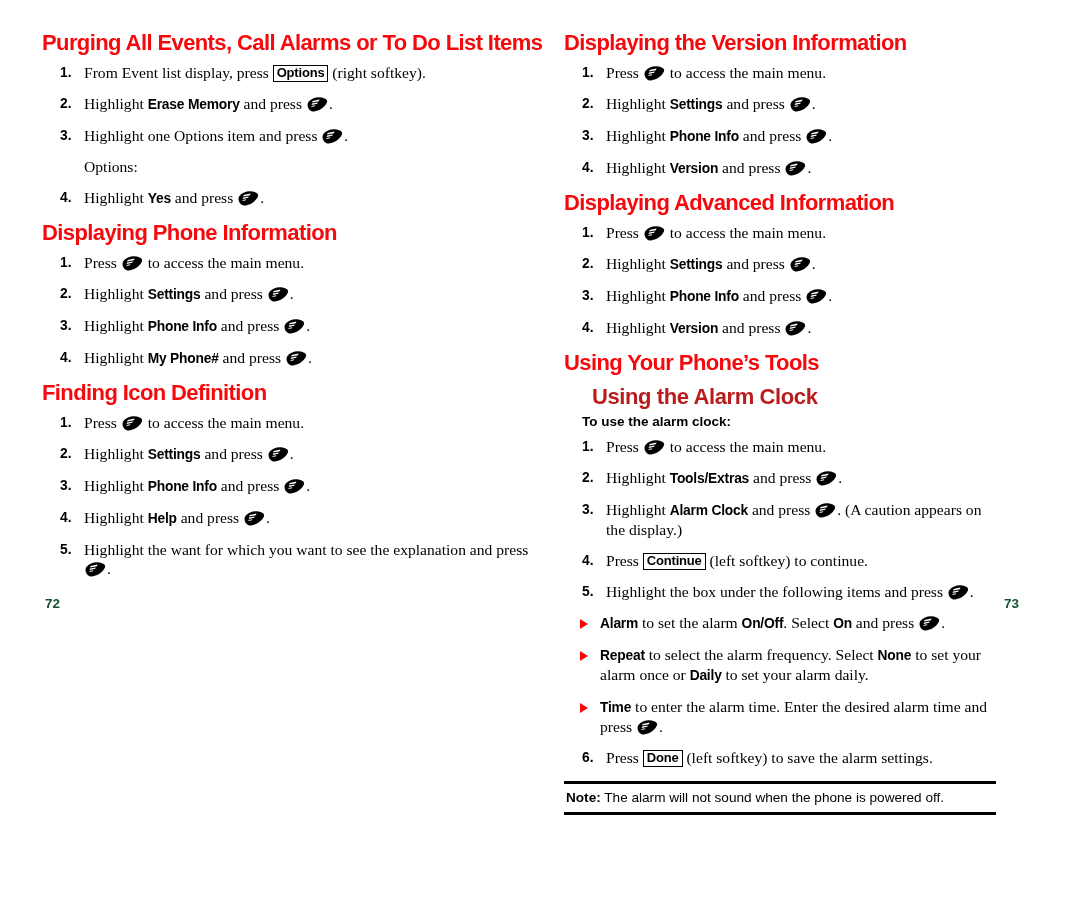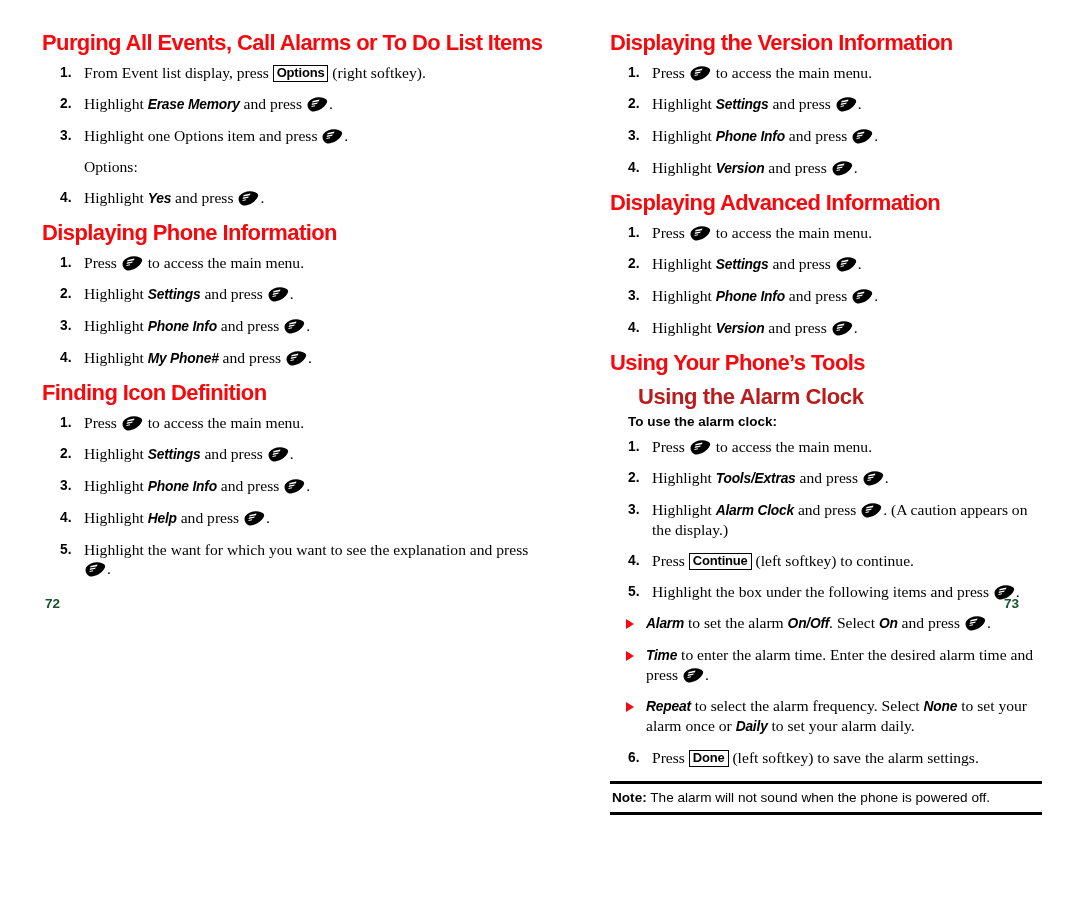--- a/index.html
+++ b/index.html
@@ -10,21 +10,21 @@
     position:relative;
     overflow:hidden;
   }
   .page{
     position:absolute;left:0;top:0;width:1080px;height:647px;
   }
   .col{
     position:absolute;top:30px;
   }
   .col-left{left:42px;width:500px;}
-  .col-right{left:610px;width:432px;}
+  .col-right{left:564px;width:432px;}
 
   
   h1.sect{
     font-family:"Liberation Sans", sans-serif;
     font-weight:bold;
     color:#F5090D;
     font-size:22px;
     line-height:26px;
     letter-spacing:-0.6px;
     margin:0 0 7px 0;
@@ -100,21 +100,20 @@
     border-left:8px solid #F5090D;
   }
   ul.bullets.sub li{padding-left:36px;}
   ul.bullets.sub li .tri{left:16px;}
 
   b.ui{
     font-family:"Liberation Sans", sans-serif;
     font-weight:bold;
     font-size:13.8px;
     letter-spacing:-0.2px;
-    font-style:italic;
   }
 
   
   .key{
     display:inline-block;
     border:1.3px solid #000;
     padding:0px 3px 1px 3px;
     font-family:"Liberation Sans", sans-serif;
     font-weight:bold;
     font-size:13px;
@@ -352,27 +351,27 @@
                   <path d="M4.6 9.0 L8.2 8.2 L8.0 9.3 L4.4 10.1 Z" fill="#ffffff"></path>
                 </svg></span><span>.</span></li>
           </ol>
           <ul class="bullets sub">
             <li><span class="tri"></span><b class="ui">Alarm</b><span> to set the alarm </span><b class="ui">On/Off</b><span>. Select </span><b class="ui">On</b><span> and press </span><span class="okkey"><svg viewBox="0 0 21 15" width="21" height="15" xmlns="http://www.w3.org/2000/svg">
                   <path d="M1.2 5.2 C5 0.4 12.2 -0.8 17.6 1.4 C20.6 2.7 20.9 4.6 18.8 7.6 C15.6 12.2 9.0 15.3 4.6 14.2 C1.3 13.4 -0.6 8.6 1.2 5.2 Z" fill="#000000"></path>
                   <path d="M5.6 4.0 L12.4 2.6 L12.0 4.2 L5.2 5.6 Z" fill="#ffffff"></path>
                   <path d="M5.0 6.6 L10.6 5.4 L10.3 6.7 L4.7 7.9 Z" fill="#ffffff"></path>
                   <path d="M4.6 9.0 L8.2 8.2 L8.0 9.3 L4.4 10.1 Z" fill="#ffffff"></path>
                 </svg></span><span>.</span></li>
+            <li><span class="tri"></span><b class="ui">Repeat</b><span> to select the alarm frequency. Select </span><b class="ui">None</b><span> to set your alarm once or </span><b class="ui">Daily</b><span> to set your alarm daily.</span></li>
             <li><span class="tri"></span><b class="ui">Time</b><span> to enter the alarm time. Enter the desired alarm time and press </span><span class="okkey"><svg viewBox="0 0 21 15" width="21" height="15" xmlns="http://www.w3.org/2000/svg">
                   <path d="M1.2 5.2 C5 0.4 12.2 -0.8 17.6 1.4 C20.6 2.7 20.9 4.6 18.8 7.6 C15.6 12.2 9.0 15.3 4.6 14.2 C1.3 13.4 -0.6 8.6 1.2 5.2 Z" fill="#000000"></path>
                   <path d="M5.6 4.0 L12.4 2.6 L12.0 4.2 L5.2 5.6 Z" fill="#ffffff"></path>
                   <path d="M5.0 6.6 L10.6 5.4 L10.3 6.7 L4.7 7.9 Z" fill="#ffffff"></path>
                   <path d="M4.6 9.0 L8.2 8.2 L8.0 9.3 L4.4 10.1 Z" fill="#ffffff"></path>
                 </svg></span><span>.</span></li>
-            <li><span class="tri"></span><b class="ui">Repeat</b><span> to select the alarm frequency. Select </span><b class="ui">None</b><span> to set your alarm once or </span><b class="ui">Daily</b><span> to set your alarm daily.</span></li>
           </ul>
           <ol class="steps">
             <li><span class="num">6.</span><span>Press </span><span class="key">Done</span><span> (left softkey) to save the alarm settings.</span></li>
           </ol>
           <div class="note">
             <p><span class="nlab">Note:</span><span> The alarm will not sound when the phone is powered off.</span></p>
           </div>
         </section>
       </div>
   </div>

